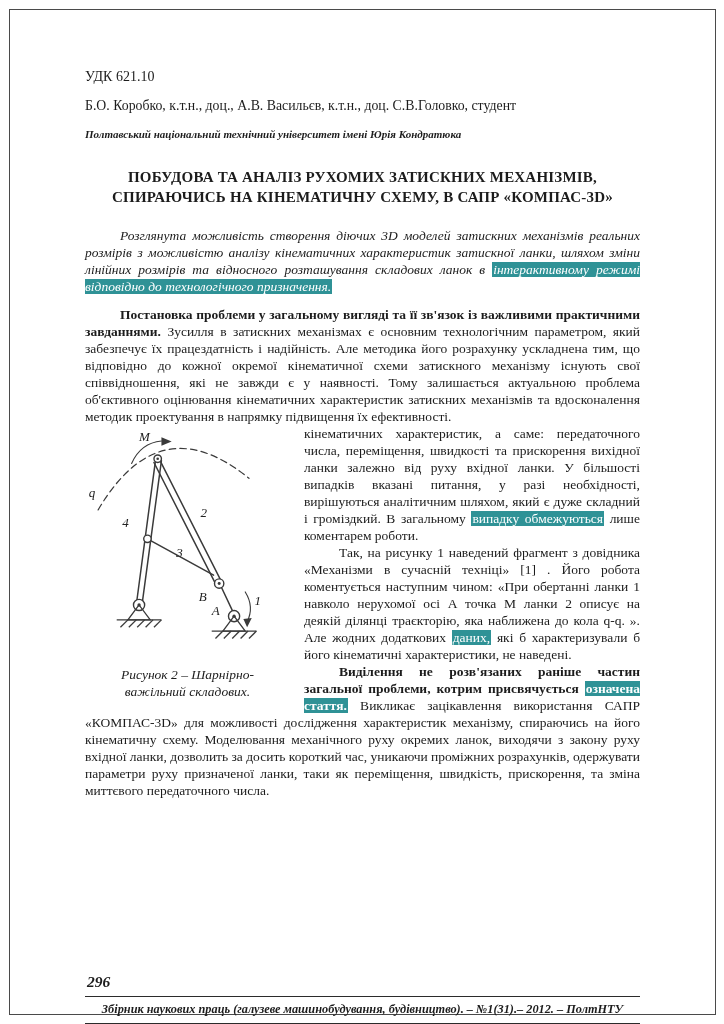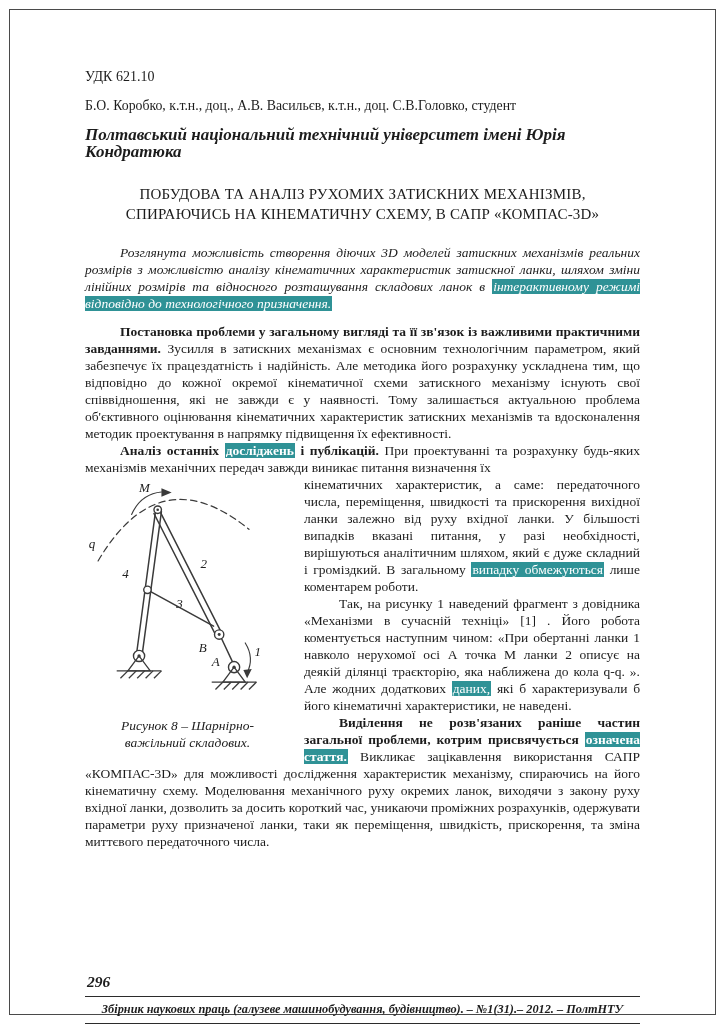--- a/index.html
+++ b/index.html
@@ -5,22 +5,22 @@
   html,body{margin:0;padding:0;}
   body{
     width:724px;height:1024px;position:relative;overflow:hidden;
     background:#ffffff;color:#1c1c1c;
     font-family:"Liberation Serif", serif;
   }
   .page-border{position:absolute;left:9px;top:9px;right:8px;bottom:9px;border:1.5px solid #4a4a4a;pointer-events:none;}
   .content{position:absolute;left:85px;top:68px;width:555px;font-size:13.5px;line-height:17px;}
   .udc{margin:0 0 12px;font-size:14px;}
   .authors{margin:0 0 12px;font-weight:normal;font-size:13.8px;}
-  .affiliation{margin:0 0 25px;font-weight:bold;font-style:italic;font-size:17px;}
-  .title{margin:0 0 15px;text-align:center;font-size:15px;line-height:19.5px;font-weight:normal;letter-spacing:.2px;}
+  .affiliation{margin:0 0 25px;font-weight:bold;font-style:italic;font-size:11px;}
+  .title{margin:0 0 15px;text-align:center;font-size:15px;line-height:19.5px;font-weight:bold;letter-spacing:.2px;}
   .tline{display:block;}
   .abstract{font-style:italic;margin:0 0 11px;}
   .keywords{font-style:italic;margin:0 0 9px;}
   .just{text-align:justify;}
   .ind{text-indent:35px;margin-top:20px;}
   p.body{margin:0;}
   .hl{background:#2f9296;color:#ffffff;padding:0 1px;}
   .figure{float:left;width:205px;margin:3px 14px 2px 0;}
   .caption{text-align:center;font-style:italic;font-size:13.5px;line-height:16.5px;margin:4px 0 0;}
   .fig-flow::after{content:"";display:block;clear:both;}
@@ -43,21 +43,20 @@
   <h1 class="title">
     <span class="tline">ПОБУДОВА ТА АНАЛІЗ РУХОМИХ ЗАТИСКНИХ МЕХАНІЗМІВ,</span>
     <span class="tline">СПИРАЮЧИСЬ НА КІНЕМАТИЧНУ СХЕМУ, В САПР «КОМПАС-3D»</span>
   </h1>
 
   <p class="abstract just ind"><span>Розглянута можливість створення діючих 3D моделей затискних механізмів реальних розмірів з можливістю аналізу кінематичних характеристик затискної ланки, шляхом зміни лінійних розмірів та відносного розташування складових ланок в </span><span class="hl">інтерактивному режимі відповідно до технологічного призначення.</span></p>
 
 
   <p class="body just ind"><b>Постановка проблеми у загальному вигляді та її зв'язок із важливими практичними завданнями.</b><span> Зусилля в затискних механізмах є основним технологічним параметром, який забезпечує їх працездатність і надійність. Але методика його розрахунку ускладнена тим, що відповідно до кожної окремої кінематичної схеми затискного механізму існують свої співвідношення, які не завжди є у наявності. Тому залишається актуальною проблема об'єктивного оцінювання кінематичних характеристик затискних механізмів та  вдосконалення методик проектування в напрямку підвищення їх ефективності.</span></p>
 
-  <p class="body just ind"><b>Аналіз останніх </b><b class="hl">досліджень</b><b> і публікацій.</b><span> При проектуванні та розрахунку будь-яких механізмів механічних передач завжди виникає питання визначення їх</span></p>
 
   <div class="fig-flow">
 
     <figure class="figure">
       <svg viewBox="0 0 220 248" width="205" height="231">
         <g stroke="#3a3a3a" fill="none" stroke-width="1.6" stroke-linecap="round">
           <path d="M 14 88 Q 80 -24 176 54" stroke-dasharray="7 4.5" stroke-width="1.3"></path>
           <path d="M 55 190 L 76 32"></path>
           <path d="M 61 191 L 82 35"></path>
           <path d="M 80 34 L 147 166"></path>
@@ -105,21 +104,21 @@
           <text x="4" y="74">q</text>
           <text x="40" y="106">4</text>
           <text x="98" y="138">3</text>
           <text x="124" y="96">2</text>
           <text x="122" y="186">B</text>
           <text x="136" y="201">A</text>
           <text x="182" y="190">1</text>
         </g>
       </svg>
       <figcaption class="caption">
-        <span>Рисунок 8 – Шарнірно-</span><br>
+        <span>Рисунок 2 – Шарнірно-</span><br>
         <span>важільний складових.</span>
       </figcaption>
     </figure>
 
     <p class="body just"><span>кінематичних характеристик, а саме: передаточного числа, переміщення, швидкості та прискорення вихідної ланки залежно від руху вхідної ланки. У більшості випадків вказані питання, у разі необхідності, вирішуються аналітичним шляхом, який є дуже складний і громіздкий. В загальному </span><span class="hl">випадку обмежуються</span><span> лише коментарем роботи.</span></p>
 
     <p class="body just ind"><span>Так, на рисунку 1 наведений фрагмент з довідника «Механізми в сучасній техніці» [1] . Його робота коментується наступним чином: «При обертанні ланки 1 навколо нерухомої осі А точка М ланки 2 описує на деякій ділянці траєкторію, яка наближена до кола q-q. ». Але жодних додаткових </span><span class="hl">даних,</span><span> які б характеризували б його кінематичні характеристики, не наведені.</span></p>
 
     <p class="body just ind"><b>Виділення не розв'язаних раніше частин загальної проблеми, котрим присвячується </b><b class="hl">означена стаття.</b><span> Викликає зацікавлення використання САПР «КОМПАС-3D» для можливості  дослідження характеристик механізму, спираючись на його кінематичну схему. Моделювання механічного руху окремих ланок, виходячи з закону руху вхідної ланки, дозволить за досить короткий час, уникаючи проміжних розрахунків, одержувати параметри руху призначеної ланки, таки як переміщення, швидкість, прискорення, та зміна миттєвого передаточного числа.</span></p>
 

